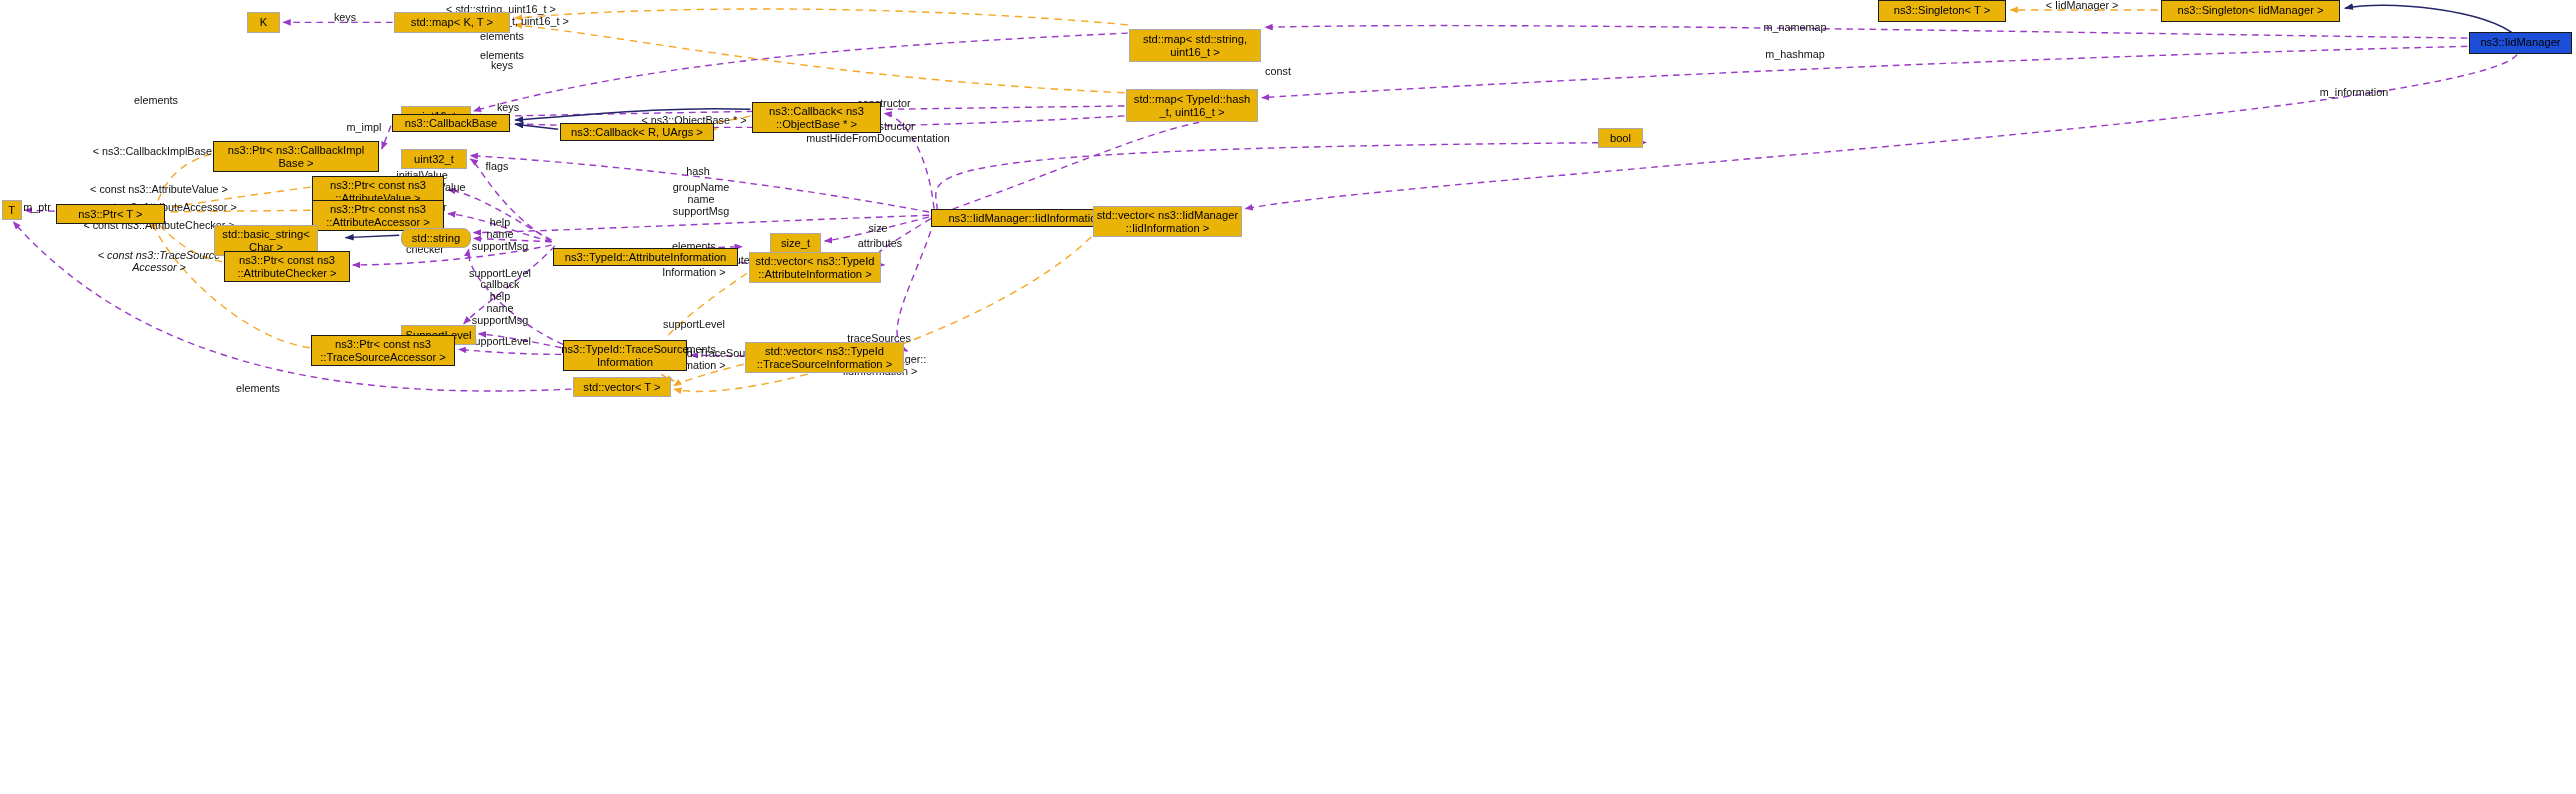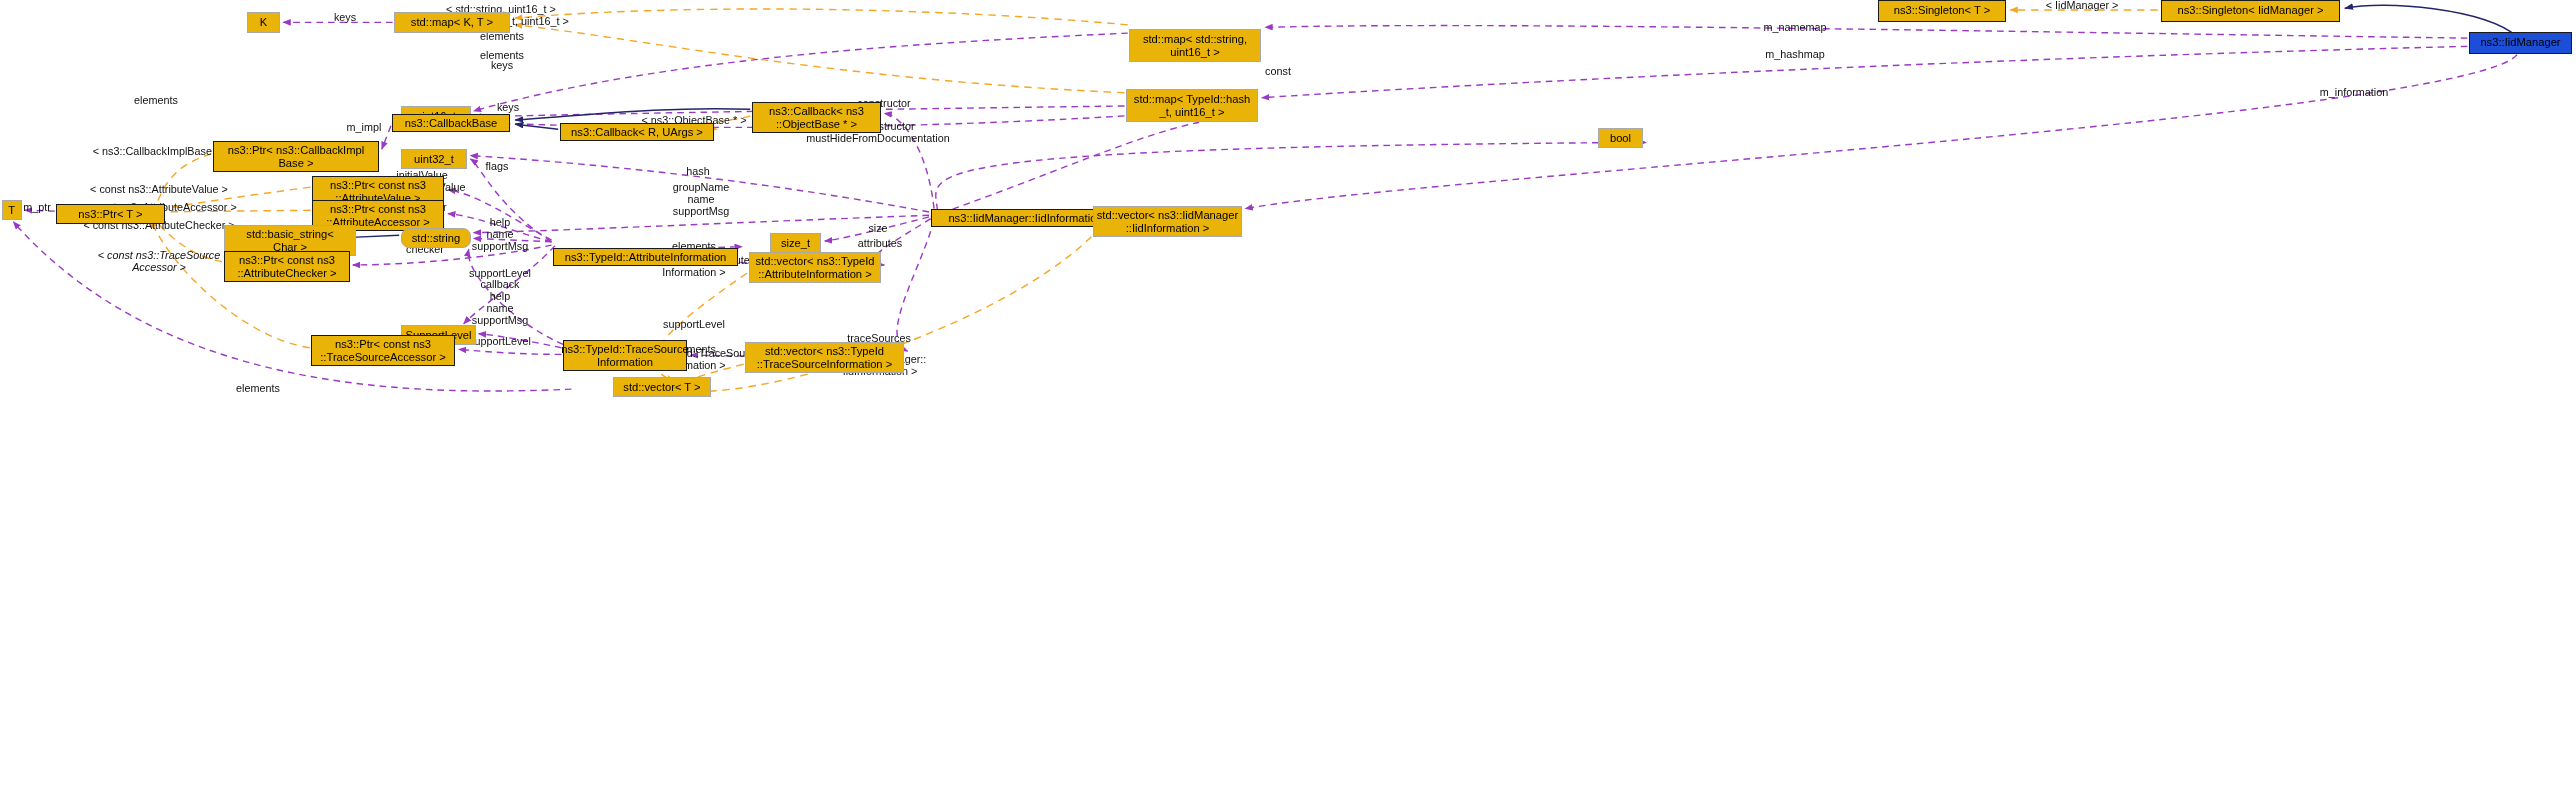--- a/index.html
+++ b/index.html
@@ -175,40 +175,40 @@
       <div class="node plain" style="left: 1598px; top: 128px; width: 45px; height: 20px;">bool</div>
       <div class="node klass" style="left: 213px; top: 141px; width: 166px; height: 31px;">ns3::Ptr&lt; ns3::CallbackImpl
 Base &gt;</div>
       <div class="node plain" style="left: 401px; top: 149px; width: 66px; height: 20px;">uint32_t</div>
       <div class="node klass" style="left: 312px; top: 176px; width: 132px; height: 31px;">ns3::Ptr&lt; const ns3
 ::AttributeValue &gt;</div>
       <div class="node klass" style="left: 312px; top: 200px; width: 132px; height: 31px;">ns3::Ptr&lt; const ns3
 ::AttributeAccessor &gt;</div>
       <div class="node plain" style="left: 1.7px; top: 200px; width: 20px; height: 20px;">T</div>
       <div class="node klass" style="left: 56px; top: 204px; width: 109px; height: 20px;">ns3::Ptr&lt; T &gt;</div>
-      <div class="node plain" style="left: 224px; top: 225px; width: 132px; height: 31px;">std::basic_string&lt;
+      <div class="node plain" style="left: 214px; top: 225px; width: 104px; height: 31px;">std::basic_string&lt;
 Char &gt;</div>
       <div class="node plain" style="left: 401px; top: 228px; width: 70px; height: 20px; border-radius: 8px;">std::string</div>
       <div class="node klass" style="left: 553px; top: 237px; width: 185px; height: 18px; margin-top: 11px;">ns3::TypeId::AttributeInformation</div>
       <div class="node klass" style="left: 224px; top: 251px; width: 126px; height: 31px;">ns3::Ptr&lt; const ns3
 ::AttributeChecker &gt;</div>
       <div class="node plain" style="left: 770px; top: 233px; width: 51px; height: 20px;">size_t</div>
       <div class="node klass" style="left: 931px; top: 209px; width: 189px; height: 18px;">ns3::IidManager::IidInformation</div>
       <div class="node plain" style="left: 749px; top: 252px; width: 132px; height: 31px;">std::vector&lt; ns3::TypeId
 ::AttributeInformation &gt;</div>
       <div class="node plain" style="left: 1093px; top: 206px; width: 149px; height: 31px;">std::vector&lt; ns3::IidManager
 ::IidInformation &gt;</div>
       <div class="node plain" style="left: 401px; top: 325px; width: 75px; height: 20px;">SupportLevel</div>
       <div class="node klass" style="left: 311px; top: 335px; width: 144px; height: 31px;">ns3::Ptr&lt; const ns3
 ::TraceSourceAccessor &gt;</div>
       <div class="node klass" style="left: 563px; top: 340px; width: 124px; height: 31px;">ns3::TypeId::TraceSource
 Information</div>
       <div class="node plain" style="left: 745px; top: 342px; width: 159px; height: 31px;">std::vector&lt; ns3::TypeId
 ::TraceSourceInformation &gt;</div>
-      <div class="node plain" style="left: 573px; top: 377px; width: 98px; height: 20px; margin-left: 40px;">std::vector&lt; T &gt;</div>
+      <div class="node plain" style="left: 573px; top: 377px; width: 98px; height: 20px;">std::vector&lt; T &gt;</div>
     </div>
   <div id="labels-layer">
       <div class="edge-label" style="left: 345px; top: 17.4px;">keys</div>
       <div class="edge-label" style="left: 501px; top: 9px;">&lt; std::string, uint16_t &gt;</div>
       <div class="edge-label" style="left: 502px; top: 21px;">&lt; TypeId::hash_t, uint16_t &gt;</div>
       <div class="edge-label" style="left: 502px; top: 36px;">elements</div>
       <div class="edge-label" style="left: 502px; top: 55px;">elements</div>
       <div class="edge-label" style="left: 502px; top: 65px;">keys</div>
       <div class="edge-label" style="left: 2082px; top: 5px;">&lt; IidManager &gt;</div>
       <div class="edge-label" style="left: 1795px; top: 27px;">m_namemap</div>

